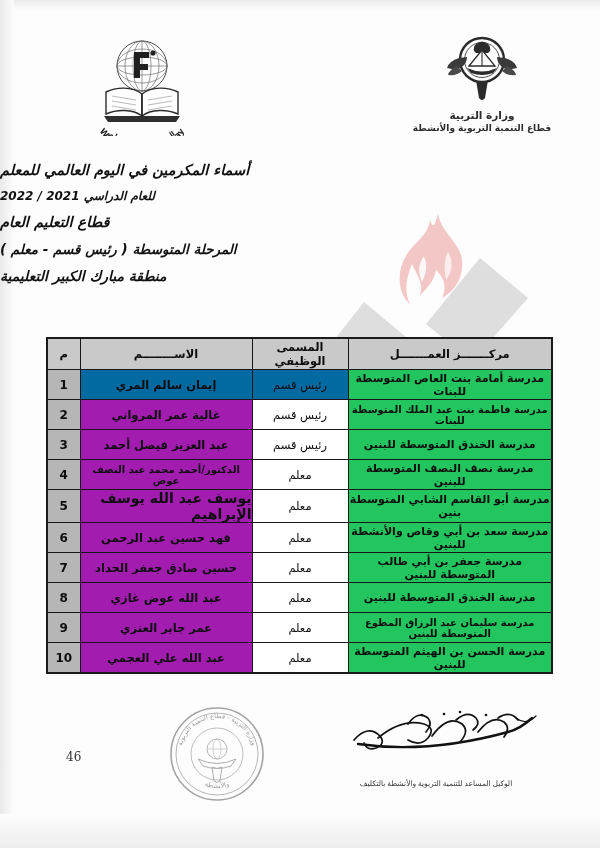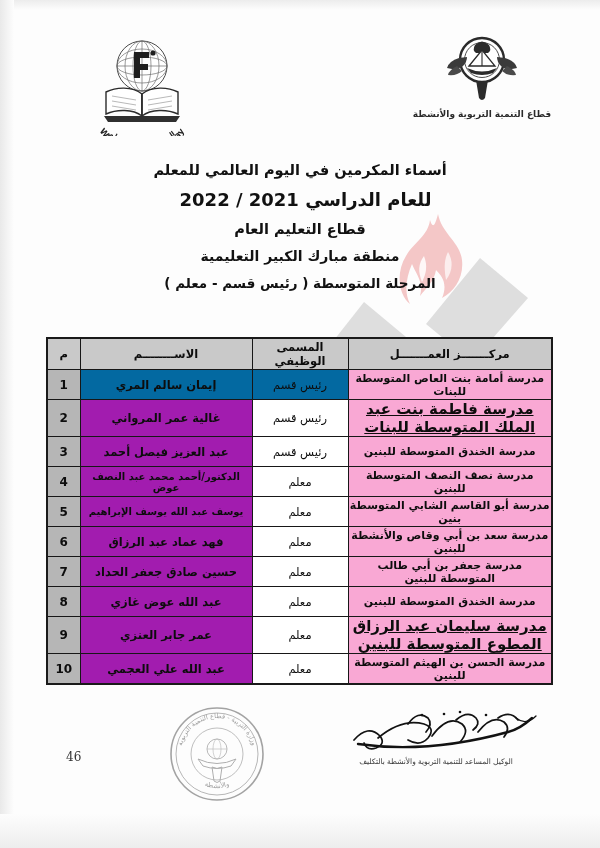--- a/index.html
+++ b/index.html
@@ -73,32 +73,33 @@
     line-height: 1.35;
   }
   .ministry-line.l1 { font-size: 10.5px; }
   .ministry-line.l2 { font-size: 9px; }
 
   
   .title-block {
     position: absolute;
     left: 0; top: 162px;
     width: 600px;
-    text-align: center;
-    z-index: 2;
+    text-align: left;
+    z-index: 2;
+    font-style: italic;
   }
   .title-line {
     font-family: "DejaVu Sans", sans-serif;
     font-weight: bold;
     color: #111111;
     margin: 0 0 11px 0;
     letter-spacing: 0px;
   }
   .t1 { font-size: 14.5px; }
-  .t2 { font-size: 18px; padding-left: 11px; }
+  .t2 { font-size: 12px; }
   .t3 { font-size: 14.5px; }
   .t4 { font-size: 14px; }
   .t5 { font-size: 13.5px; }
 
   
   .table-wrap {
     position: absolute;
     left: 48px; top: 337px;
     width: 505px;
     z-index: 2;
@@ -145,24 +146,24 @@
     background: #a21caf;
   }
   td.cell-role {
     font-size: 11.5px;
     font-weight: normal;
     background: #ffffff;
   }
   td.cell-site {
     font-size: 11px;
     font-weight: bold;
-    background: #f9a8d4;
+    background: #22c55e;
     padding: 0 4px;
   }
-  td.cell-site.long { font-size: 15px; text-decoration: underline; }
+  td.cell-site.long { font-size: 10px; }
   
   tr.row-shade td.cell-name,
   tr.row-shade td.cell-role { background: #0369a1; }
 
   
   .page-number {
     position: absolute;
     left: 66px; top: 750px;
     font-family: "DejaVu Serif", serif;
     font-size: 12px;
@@ -177,24 +178,24 @@
     opacity: 0.55;
   }
   .signature {
     position: absolute;
     left: 348px; top: 706px;
     width: 200px; height: 54px;
     z-index: 3;
   }
   .sign-caption {
     position: absolute;
-    left: 336px; top: 757px;
+    left: 336px; top: 779px;
     width: 200px;
     text-align: center;
-    font-family: Liberation Sans, sans-serif;
+    font-family: Liberation Serif, serif;
     font-size: 7.5px;
     color: #3a3a3a;
     z-index: 3;
     white-space: nowrap;
   }
 </style>
 </head>
 <body>
 
 <div class="page">
@@ -281,29 +282,30 @@
 
       <path d="M22 38 q15 7 30 0 l-4 5 q-11 4 -22 0 Z" fill="#2b2b2b"></path>
 
       <path d="M14 28 q-10 3 -12 10 q10 3 16 -2 q4 -4 4 -9 Z" fill="#3a3a3a"></path>
       <path d="M60 28 q10 3 12 10 q-10 3 -16 -2 q-4 -4 -4 -9 Z" fill="#3a3a3a"></path>
       <path d="M12 36 q-8 4 -9 9 q9 1 14 -4 Z" fill="#4a4a4a"></path>
       <path d="M62 36 q8 4 9 9 q-9 1 -14 -4 Z" fill="#4a4a4a"></path>
 
       <path d="M31 50 q6 4 12 0 l-3 18 q-3 4 -6 0 Z" fill="#2b2b2b"></path>
     </svg>
+    <div class="ministry-line l1">وزارة التربية</div>
     <div class="ministry-line l2">قطاع التنمية التربوية والأنشطة</div>
   </div>
 
   <div class="title-block">
     <div class="title-line t1">أسماء المكرمين في اليوم العالمي للمعلم</div>
     <div class="title-line t2">للعام الدراسي 2021 / 2022</div>
     <div class="title-line t3">قطاع التعليم العام</div>
+    <div class="title-line t5">المرحلة المتوسطة ( رئيس قسم - معلم )</div>
     <div class="title-line t4">منطقة مبارك الكبير التعليمية</div>
-    <div class="title-line t5">المرحلة المتوسطة ( رئيس قسم - معلم )</div>
   </div>
 
   <div class="table-wrap">
     <table class="roster">
       <colgroup>
         <col class="col-site">
         <col class="col-role">
         <col class="col-name">
         <col class="col-idx">
       </colgroup>
@@ -336,27 +338,27 @@
           </tr>
           <tr>
             <td class="cell-site">مدرسة نصف النصف المتوسطة للبنين</td>
             <td class="cell-role">معلم</td>
             <td class="cell-name" style="font-size: 10px;">الدكتور/أحمد محمد عبد النصف عوض</td>
             <td class="cell-idx">4</td>
           </tr>
           <tr>
             <td class="cell-site">مدرسة أبو القاسم الشابي المتوسطة بنين</td>
             <td class="cell-role">معلم</td>
-            <td class="cell-name" style="font-size: 10px;">يوسف عبد الله يوسف الإبراهيم</td>
+            <td class="cell-name" style="font-size: 14px; text-align: right;">يوسف عبد الله يوسف الإبراهيم</td>
             <td class="cell-idx">5</td>
           </tr>
           <tr>
             <td class="cell-site">مدرسة سعد بن أبي وقاص والأنشطة للبنين</td>
             <td class="cell-role">معلم</td>
-            <td class="cell-name">فهد عماد عبد الرزاق</td>
+            <td class="cell-name">فهد حسين عبد الرحمن</td>
             <td class="cell-idx">6</td>
           </tr>
           <tr>
             <td class="cell-site">مدرسة جعفر بن أبي طالب المتوسطة للبنين</td>
             <td class="cell-role">معلم</td>
             <td class="cell-name">حسين صادق جعفر الحداد</td>
             <td class="cell-idx">7</td>
           </tr>
           <tr>
             <td class="cell-site">مدرسة الخندق المتوسطة للبنين</td>

